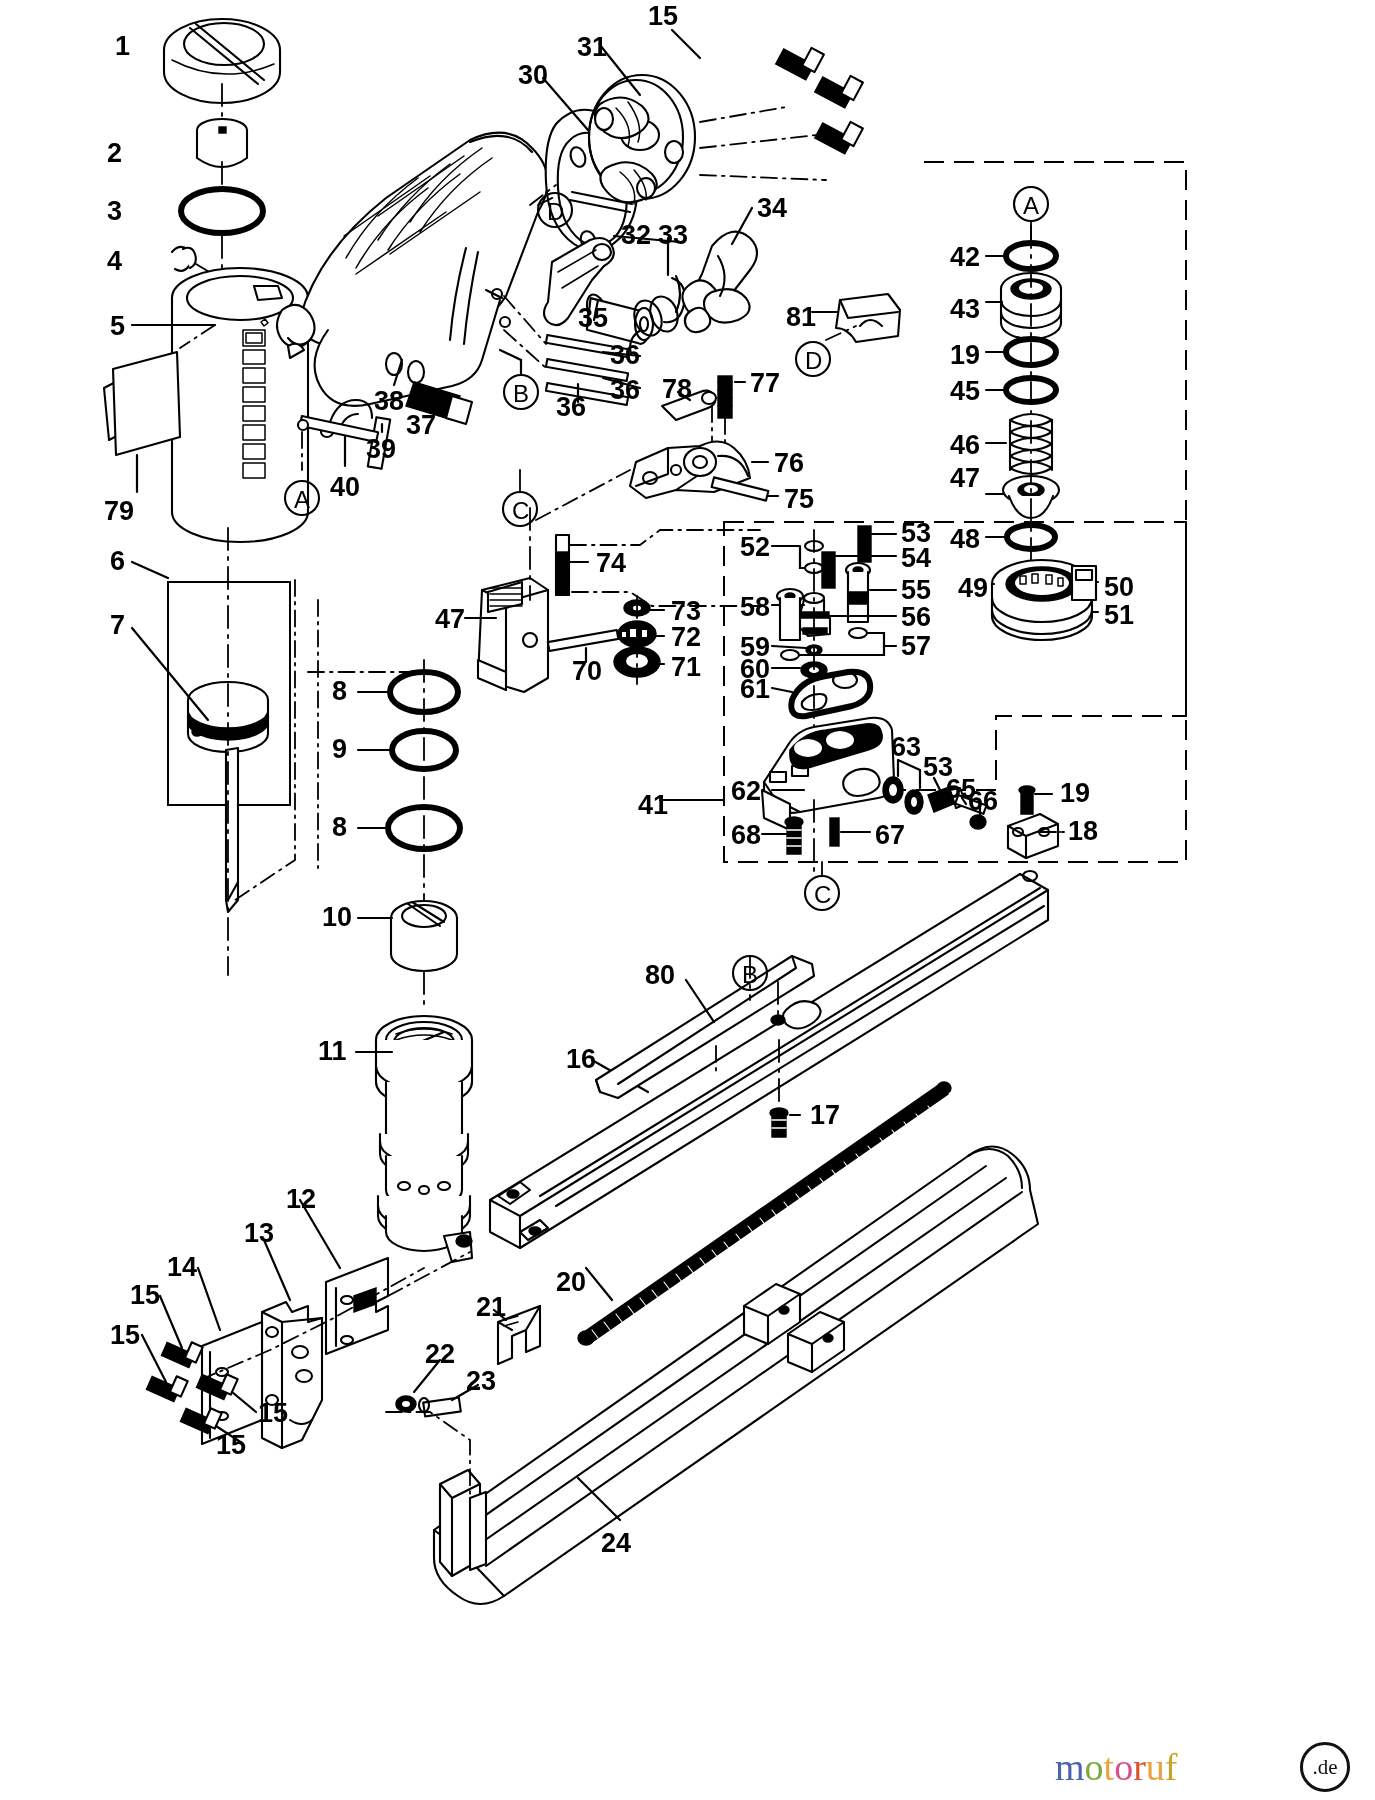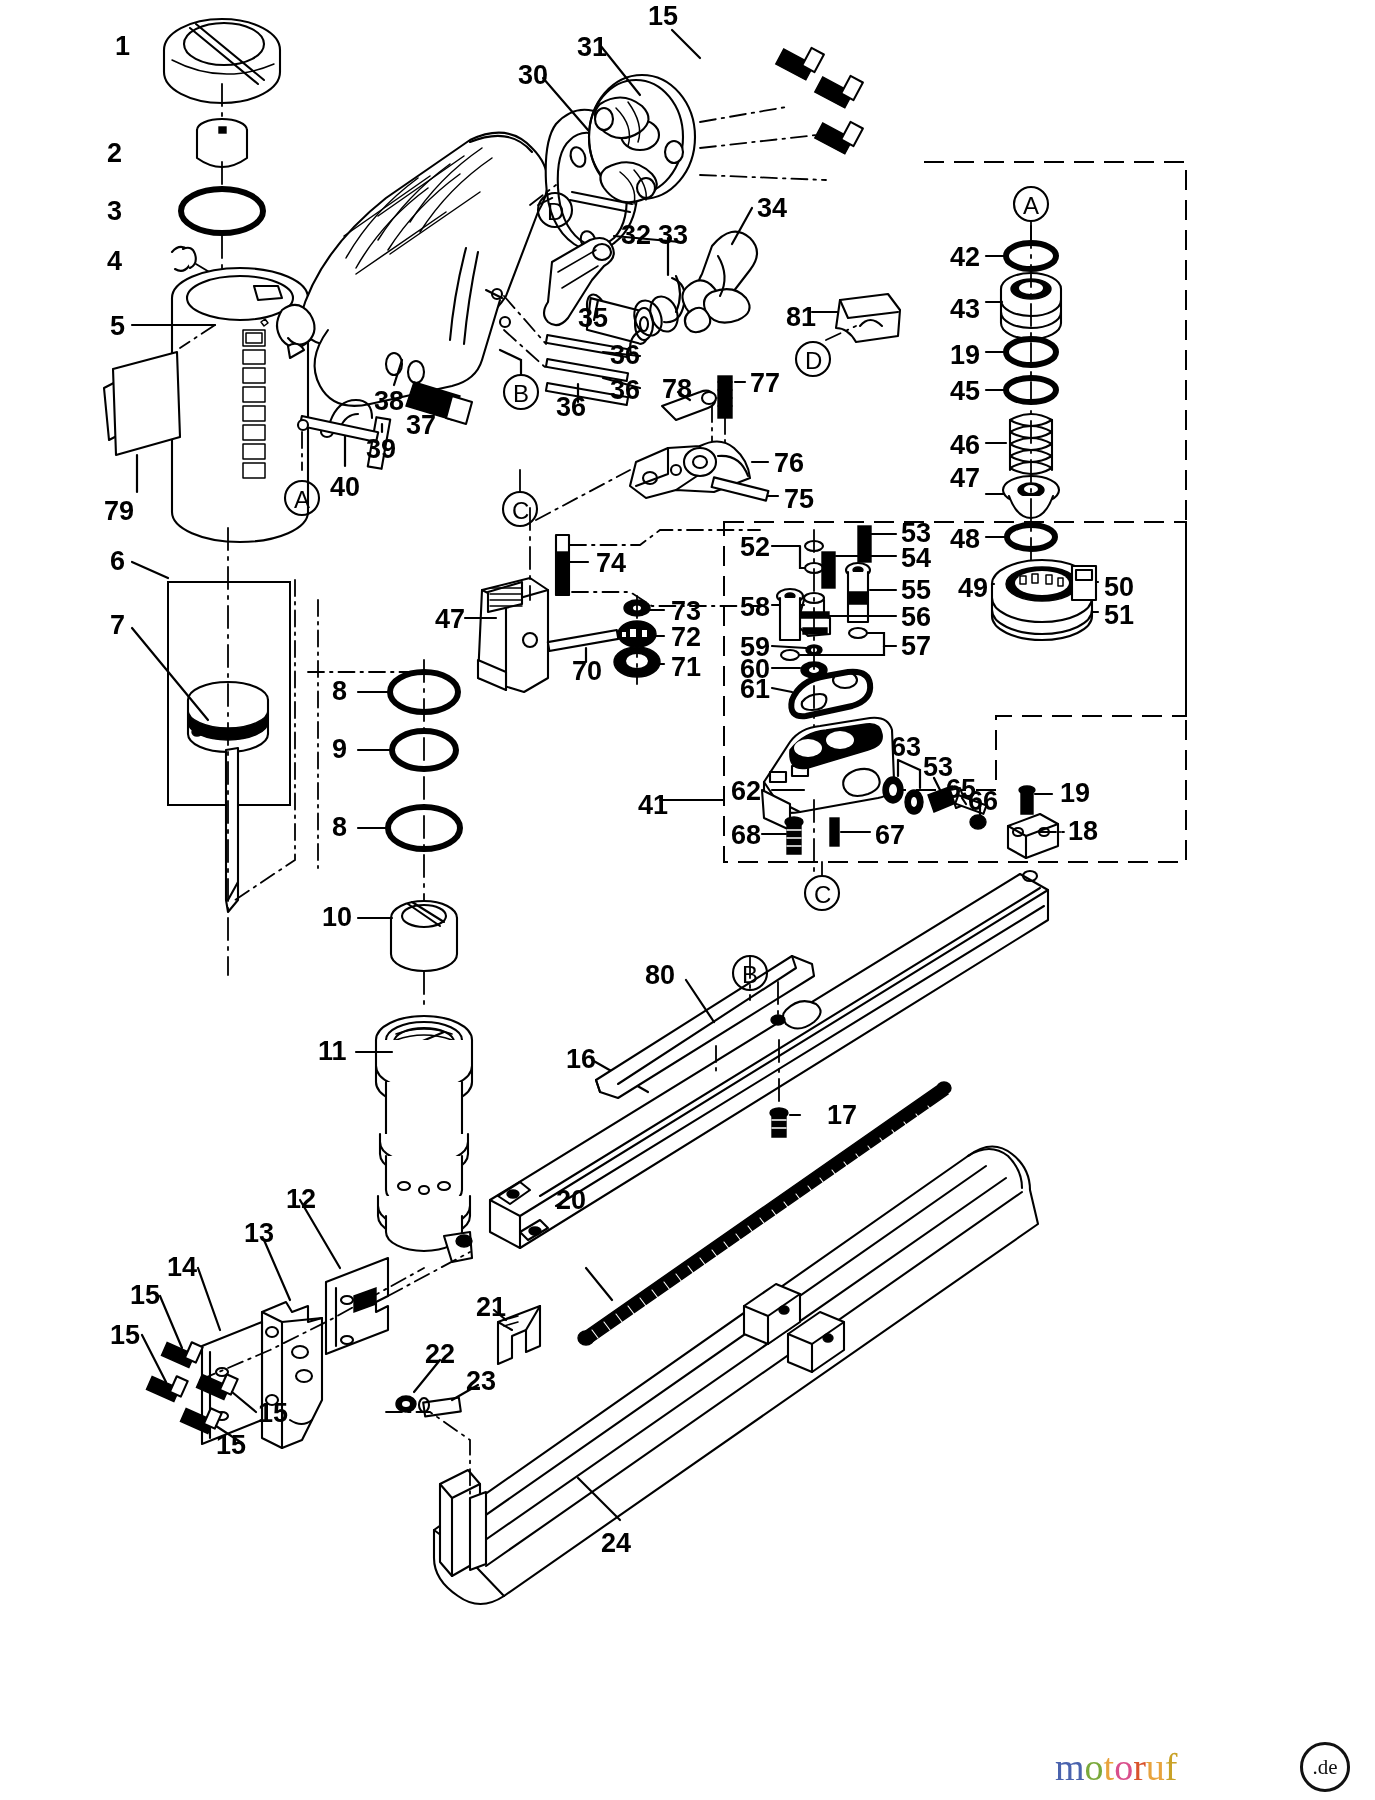--- a/index.html
+++ b/index.html
@@ -728,24 +728,24 @@
     <div class="callout" style="left:318px;top:1038px">11</div>
     <div class="callout" style="left:286px;top:1186px">12</div>
     <div class="callout" style="left:244px;top:1220px">13</div>
     <div class="callout" style="left:167px;top:1254px">14</div>
     <div class="callout" style="left:130px;top:1282px">15</div>
     <div class="callout" style="left:110px;top:1322px">15</div>
     <div class="callout" style="left:258px;top:1400px">15</div>
     <div class="callout" style="left:216px;top:1432px">15</div>
     <div class="callout" style="left:648px;top:3px">15</div>
     <div class="callout" style="left:566px;top:1046px">16</div>
-    <div class="callout" style="left:827px;top:1102px">17</div>
+    <div class="callout" style="left:810px;top:1102px">17</div>
     <div class="callout" style="left:1068px;top:818px">18</div>
     <div class="callout" style="left:1060px;top:780px">19</div>
-    <div class="callout" style="left:556px;top:1187px">20</div>
+    <div class="callout" style="left:556px;top:1269px">20</div>
     <div class="callout" style="left:476px;top:1294px">21</div>
     <div class="callout" style="left:425px;top:1341px">22</div>
     <div class="callout" style="left:466px;top:1368px">23</div>
     <div class="callout" style="left:601px;top:1530px">24</div>
     <div class="callout" style="left:518px;top:62px">30</div>
     <div class="callout" style="left:577px;top:34px">31</div>
     <div class="callout" style="left:621px;top:222px">32</div>
     <div class="callout" style="left:658px;top:222px">33</div>
     <div class="callout" style="left:757px;top:195px">34</div>
     <div class="callout" style="left:578px;top:305px">35</div>

